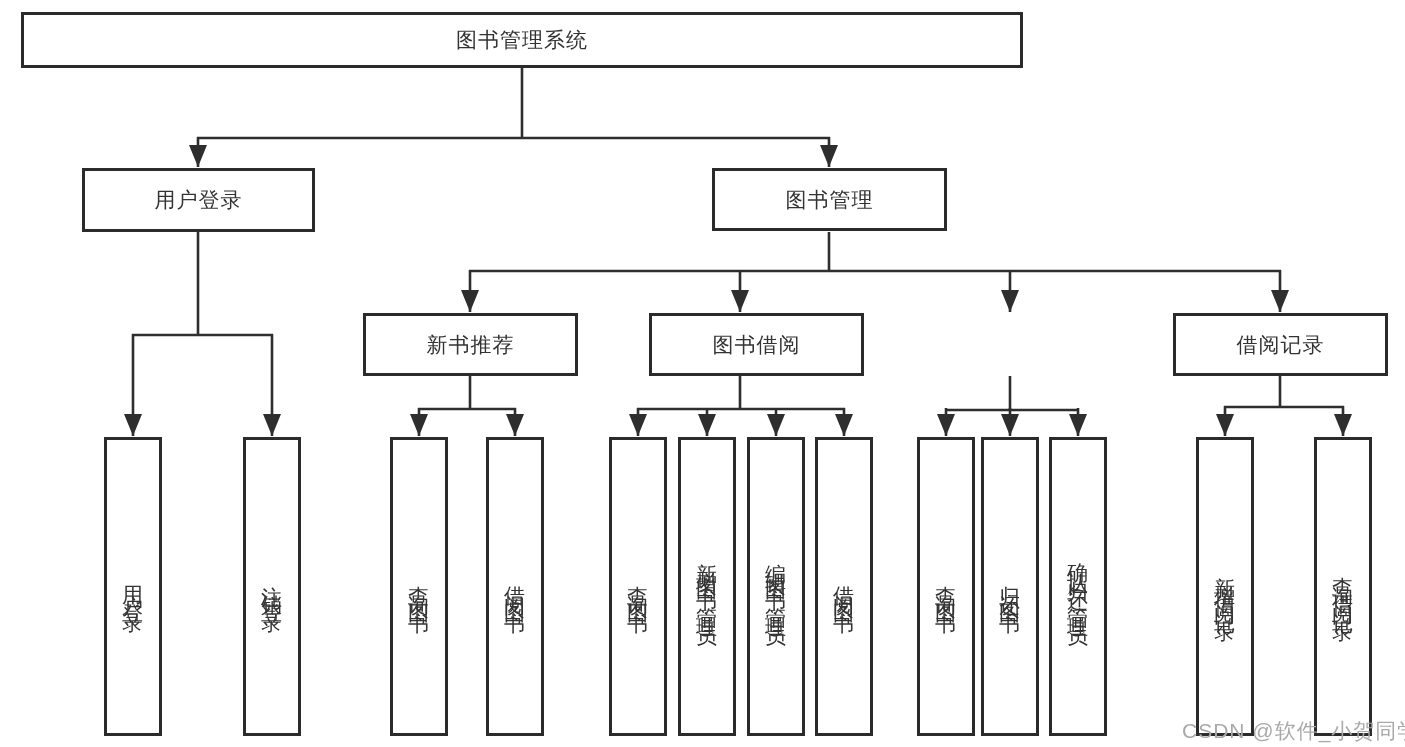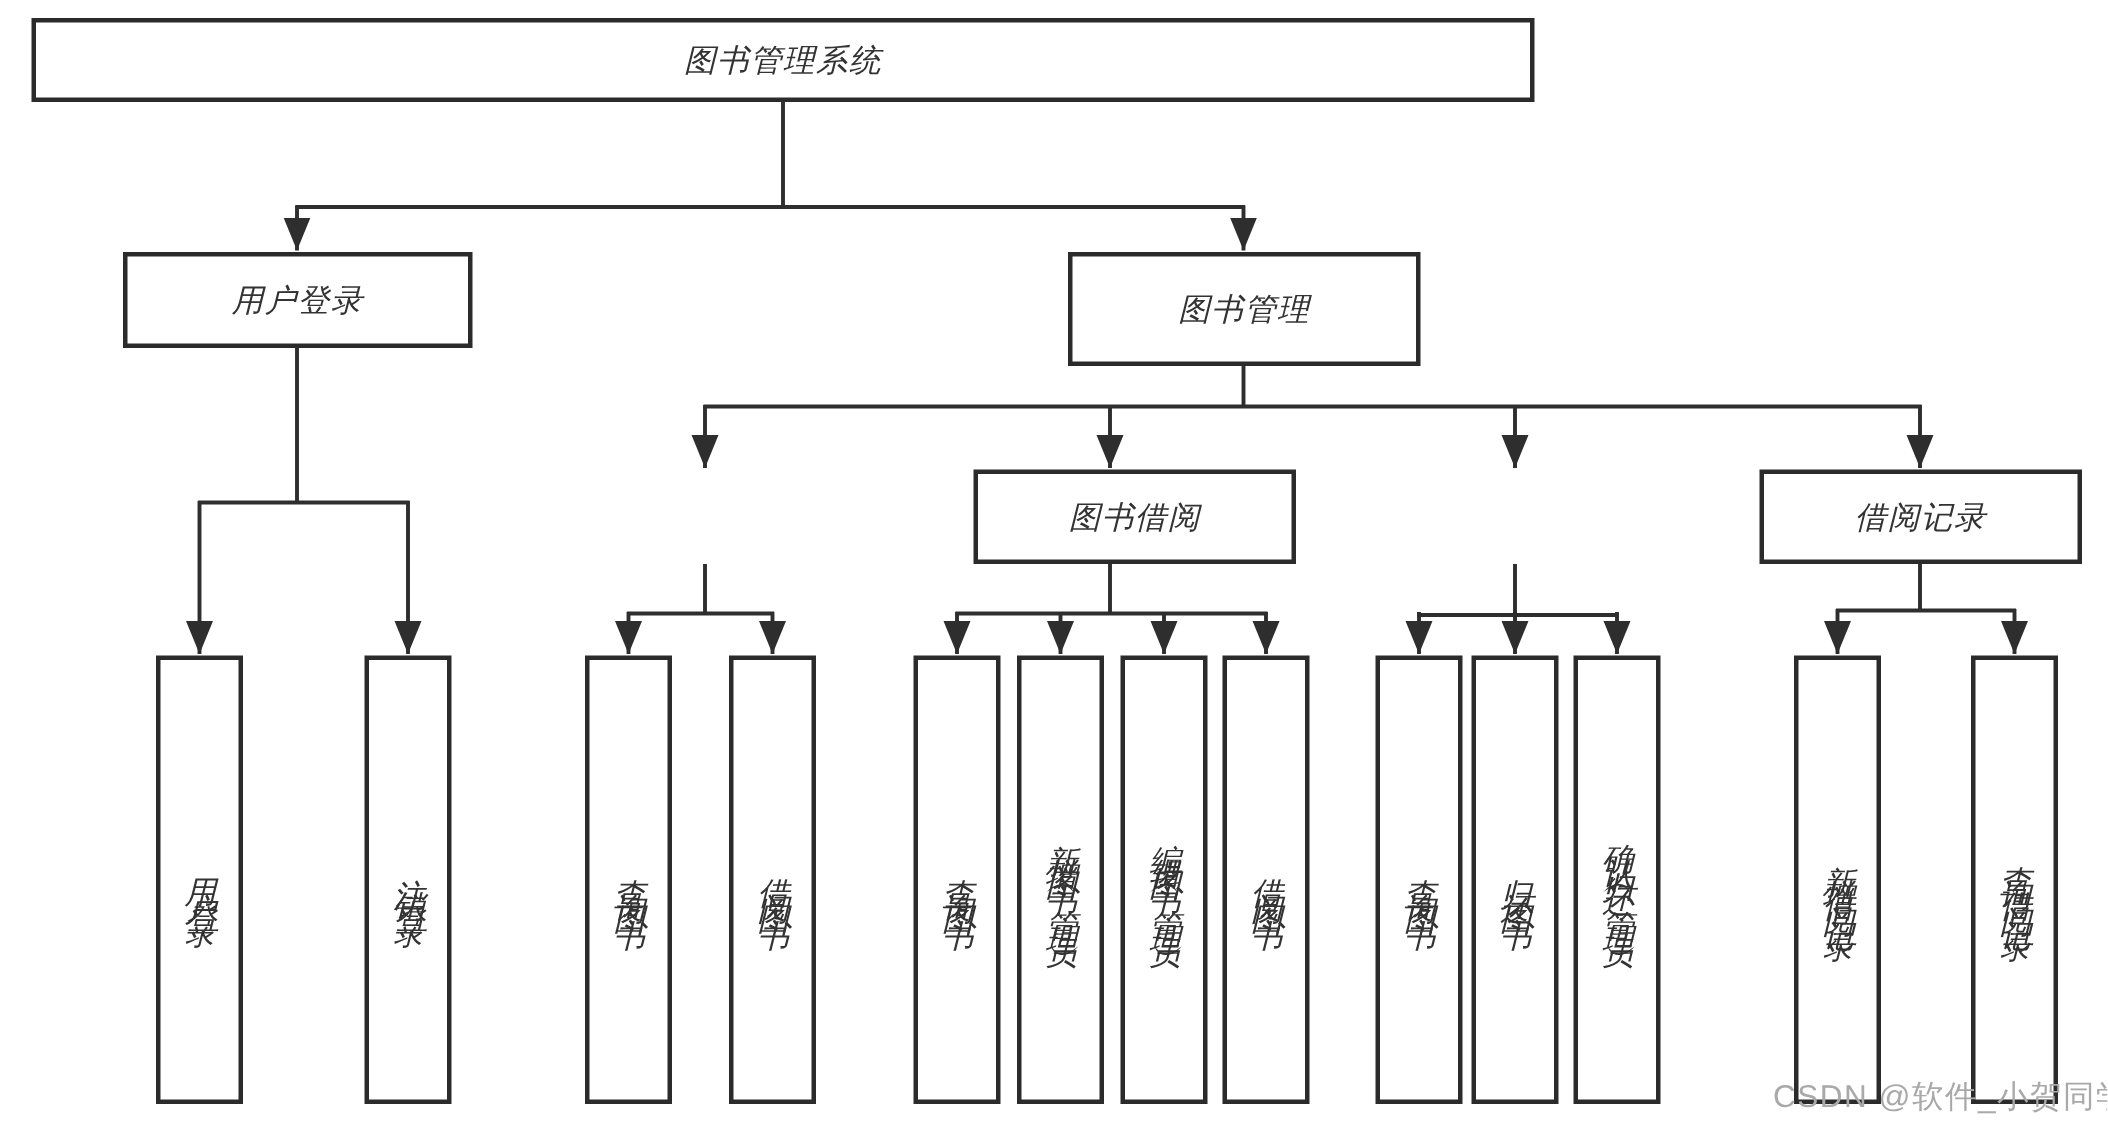--- a/index.html
+++ b/index.html
@@ -15,34 +15,33 @@
   #wires line{stroke:#2e2e2e;stroke-width:2.6;}
   .box{
     position:absolute;
     box-sizing:border-box;
     border:3px solid #2b2b2b;
     background:#ffffff;
     display:flex;align-items:center;justify-content:center;
     font-size:21px;
     color:#333333;
     letter-spacing:1px;
-    font-style:italic;
   }
   .vbox{width:58px;height:299px;top:437px;}
   .vbox .vlabel{
     writing-mode:vertical-rl;
     text-orientation:mixed;
     letter-spacing:9px;
     line-height:1;
     white-space:nowrap;
   }
   
   #node-root          {left:21px;  top:12px;  width:1002px;height:56px;}
   #node-user-login    {left:82px;  top:168px; width:233px; height:64px;}
-  #node-book-mgmt     {left:712px; top:168px; width:235px; height:76px;}
+  #node-book-mgmt     {left:712px; top:168px; width:235px; height:63px;}
   #node-new-book      {left:363px; top:313px; width:215px; height:63px;}
   #node-book-borrow   {left:633px; top:313px; width:215px; height:63px;margin-left:16px;}
   #node-current-borrow{left:903px; top:313px; width:215px; height:63px;}
   #node-borrow-record {left:1173px;top:313px; width:215px; height:63px;}
   
   #leaf-u1{left:104px;}  #leaf-u2{left:243px;}
   #leaf-n1{left:390px;}  #leaf-n2{left:486px;}
   #leaf-b1{left:609px;}  #leaf-b2{left:678px;} #leaf-b3{left:747px;} #leaf-b4{left:815px;}
   #leaf-c1{left:917px;}  #leaf-c2{left:981px;} #leaf-c3{left:1049px;}
   #leaf-r1{left:1196px;} #leaf-r2{left:1314px;}
@@ -109,20 +108,23 @@
     <span>图书管理系统</span>
   </div>
 
   <div class="box" id="node-user-login">
     <span>用户登录</span>
   </div>
   <div class="box" id="node-book-mgmt">
     <span>图书管理</span>
   </div>
 
+  <div class="box" id="node-new-book">
+    <span>新书推荐</span>
+  </div>
   <div class="box" id="node-book-borrow">
     <span>图书借阅</span>
   </div>
   <div class="box" id="node-borrow-record">
     <span>借阅记录</span>
   </div>
 
   <div class="box vbox" id="leaf-u1">
     <span class="vlabel">用户登录</span>
   </div>

